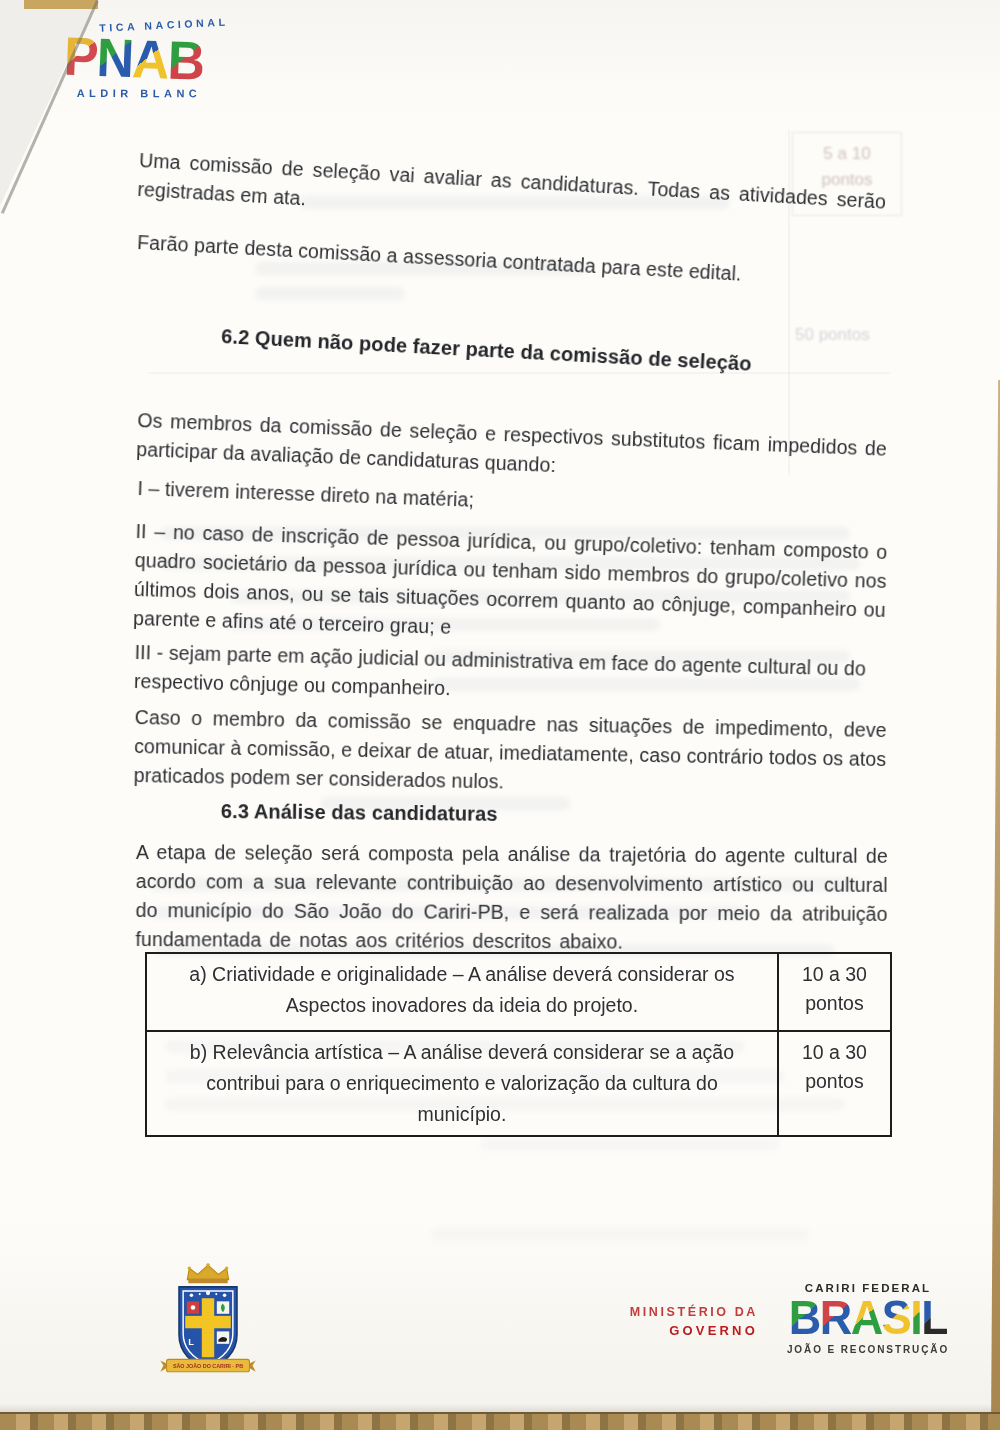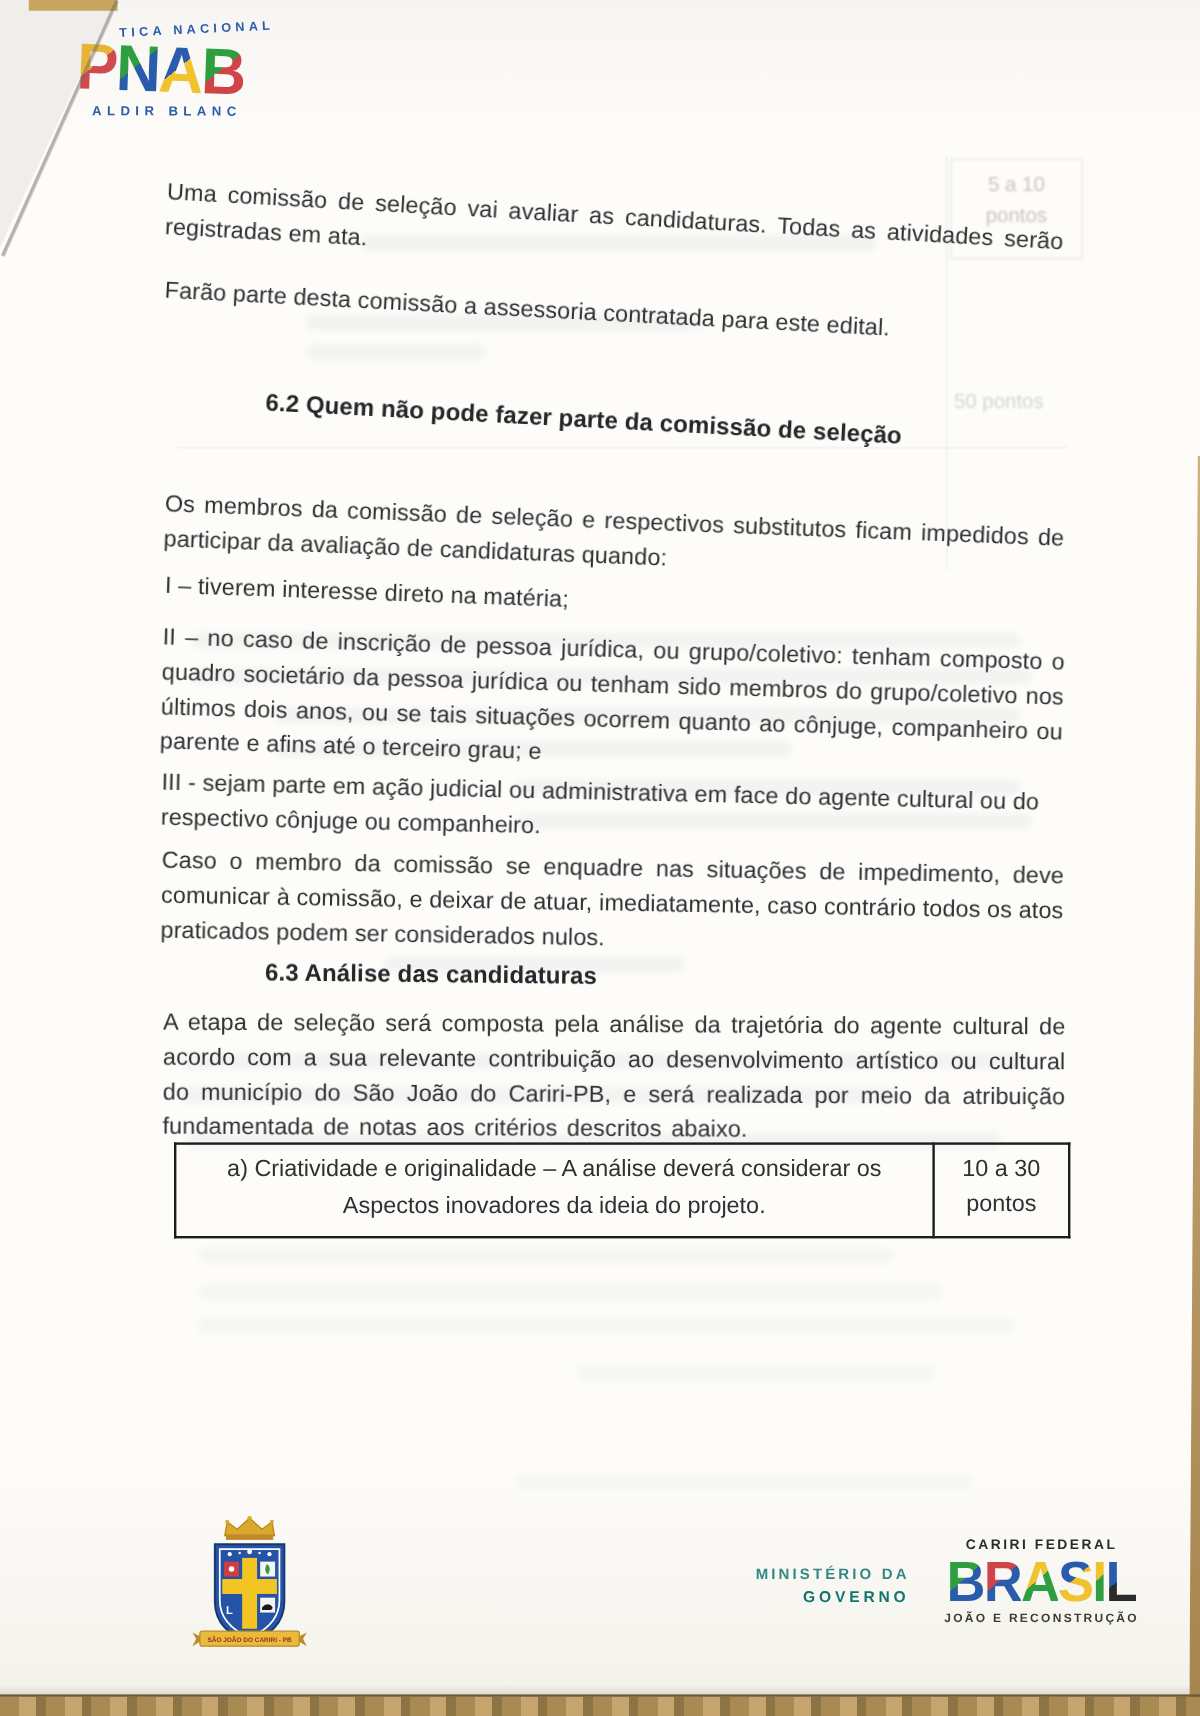--- a/index.html
+++ b/index.html
@@ -48,21 +48,21 @@
     border-collapse:collapse;filter:blur(.22px);}
   #criteria td{border:2px solid #1d1d1d;vertical-align:top;color:#2e3033;}
   #criteria .desc{width:633px;text-align:center;font-size:19.5px;line-height:31px;padding:5px 12px;}
   #criteria .pts{width:112px;text-align:center;font-size:19.5px;line-height:29px;padding-top:6px;margin-top:12px;}
   #criteria tr:nth-child(1) td{height:66px;}
   #criteria tr:nth-child(2) td{height:88px;}
   #criteria tr:nth-child(3) td{height:86px;}
 
   
   #crest{position:absolute;left:156px;top:1262px;z-index:2;}
-  #ministry{position:absolute;left:540px;top:1305px;width:218px;text-align:right;z-index:2;color:#0f766e;}
+  #ministry{position:absolute;left:540px;top:1305px;width:218px;text-align:right;z-index:2;color:#b91c1c;}
   #ministry .l1{font-size:12.5px;letter-spacing:2.6px;font-weight:bold;opacity:.85;}
   #ministry .l2{font-size:13px;letter-spacing:3.2px;font-weight:bold;margin-top:4px;}
   #govbrasil{position:absolute;left:778px;top:1282px;width:180px;text-align:center;z-index:2;}
   #govbrasil .gov{font-size:11.5px;font-weight:bold;letter-spacing:2.1px;color:#2c2c27;}
   #govbrasil .word{display:flex;justify-content:center;margin-top:1px;}
   #govbrasil .logo-letter{font-size:45px;font-weight:bold;line-height:46px;letter-spacing:-1.5px;
     -webkit-background-clip:text;background-clip:text;color:transparent;transform:scaleY(1.05);}
   #govbrasil .union{font-size:10px;font-weight:bold;letter-spacing:1.9px;color:#3c3c35;margin-top:3px;}
 
   
@@ -135,20 +135,27 @@
   <p class="para just r10" style="left:135px;top:703px;width:752px;">Caso o membro da comissão se enquadre nas situações de impedimento, deve comunicar à comissão, e deixar de atuar, imediatamente, caso contrário todos os atos praticados podem ser considerados nulos.</p>
 
   <h2 class="heading r06" style="left:221px;top:797px;">6.3 Análise das candidaturas</h2>
 
   <p class="para just r03" style="left:136px;top:838px;width:752px;word-spacing:2.5px;">A etapa de seleção será composta pela análise da trajetória do agente cultural de acordo com a sua relevante contribuição ao desenvolvimento artístico ou cultural do município do São João do Cariri-PB, e será realizada por meio da atribuição fundamentada de notas aos critérios descritos abaixo.</p>
 
   <table id="criteria">
     <tbody>
       <tr>
         <td class="desc">a) Criatividade e originalidade – A análise deverá considerar os Aspectos inovadores da ideia do projeto.</td>
+        <td class="pts">
+          <div>10 a 30</div>
+          <div>pontos</div>
+        </td>
+      </tr>
+      <tr>
+        <td class="desc">b) Relevância artística – A análise deverá considerar se a ação contribui para o enriquecimento e valorização da cultura do município.</td>
         <td class="pts">
           <div>10 a 30</div>
           <div>pontos</div>
         </td>
       </tr>
     </tbody>
   </table>
 
   <svg id="crest" width="104" height="116" viewBox="0 0 100 112">
     <polygon points="30,17 32,6 40,12 50,3 60,12 68,6 70,17" fill="#d9a92c" stroke="#b8860b" stroke-width="1"></polygon>

